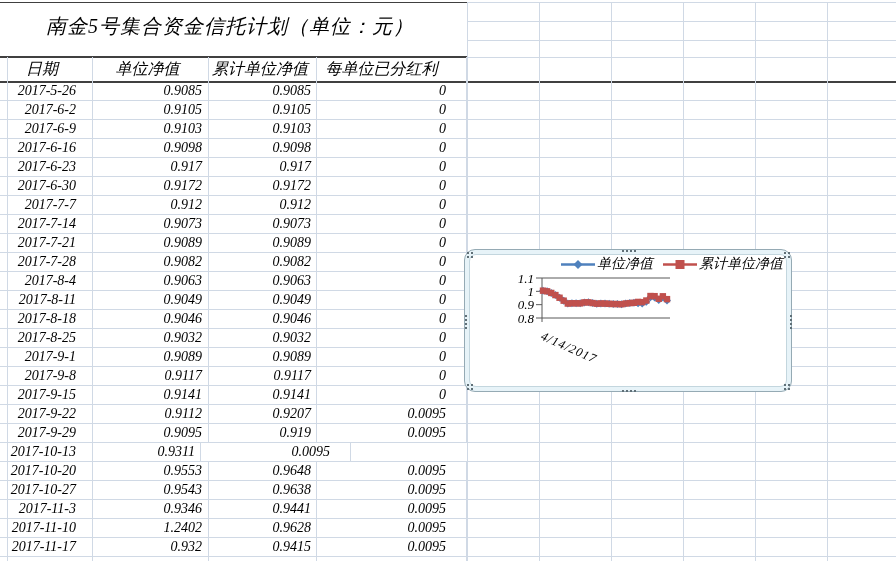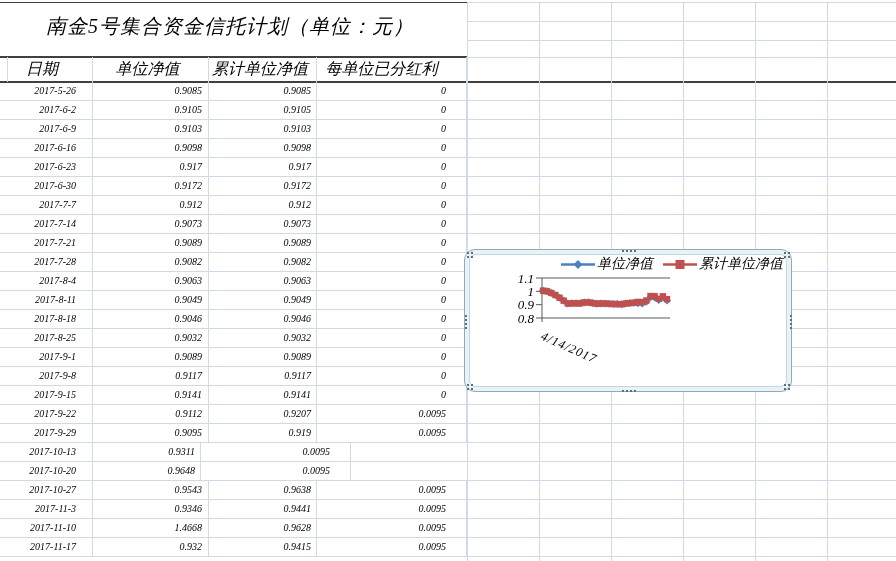--- a/index.html
+++ b/index.html
@@ -12,21 +12,21 @@
   .hl{position:absolute;height:1px;left:467px;width:429px;background:#d0d9e5;}
   
   #title{position:absolute;left:0;top:12px;width:460px;text-align:center;
          font-size:20px;line-height:28px;letter-spacing:1px;white-space:nowrap;}
   
   #hrow{position:absolute;left:0;top:57px;height:25px;display:flex;font-size:16px;line-height:24px;}
   .hc{box-sizing:border-box;border-right:1px solid #d0d9e5;text-align:center;white-space:nowrap;overflow:hidden;}
   
   #rows{position:absolute;left:0;top:82px;width:896px;}
   .trow{display:flex;height:19px;box-sizing:border-box;border-bottom:1px solid #d0d9e5;
-        font-size:10px;line-height:18px;align-items:flex-end;}
+        font-size:14px;line-height:18px;}
   .trow.partial{height:4px;border-bottom:none;}
   .c{box-sizing:border-box;border-right:1px solid #d0d9e5;text-align:right;white-space:nowrap;overflow:hidden;}
   .ca{width:8px;}
   .c0{width:85px;padding-right:16px;}
   .c1{width:116px;padding-right:6px;}
   .c2{width:108px;padding-right:5px;}
   .c3{width:150px;padding-right:20px;}
   
   #chart{position:absolute;left:464px;top:249px;width:328px;height:143px;z-index:5;
          background:#e7f3f8;border:1px solid #95aab4;border-radius:11px;box-sizing:border-box;}
@@ -204,41 +204,42 @@
       </div>
       <div class="trow">
         <div class="c ca"></div>
         <div class="c c0">2017-10-13</div>
         <div class="c c2">0.9311</div>
         <div class="c c3">0.0095</div>
       </div>
       <div class="trow">
         <div class="c ca"></div>
         <div class="c c0">2017-10-20</div>
+        <div class="c c1">0.9553</div>
         <div class="c c2">0.9648</div>
         <div class="c c3">0.0095</div>
       </div>
       <div class="trow">
         <div class="c ca"></div>
         <div class="c c0">2017-10-27</div>
         <div class="c c1">0.9543</div>
         <div class="c c2">0.9638</div>
         <div class="c c3">0.0095</div>
       </div>
       <div class="trow">
         <div class="c ca"></div>
         <div class="c c0">2017-11-3</div>
         <div class="c c1">0.9346</div>
         <div class="c c2">0.9441</div>
         <div class="c c3">0.0095</div>
       </div>
       <div class="trow">
         <div class="c ca"></div>
         <div class="c c0">2017-11-10</div>
-        <div class="c c1">1.4668</div>
+        <div class="c c1">1.2402</div>
         <div class="c c2">0.9628</div>
         <div class="c c3">0.0095</div>
       </div>
       <div class="trow">
         <div class="c ca"></div>
         <div class="c c0">2017-11-17</div>
         <div class="c c1">0.932</div>
         <div class="c c2">0.9415</div>
         <div class="c c3">0.0095</div>
       </div>

